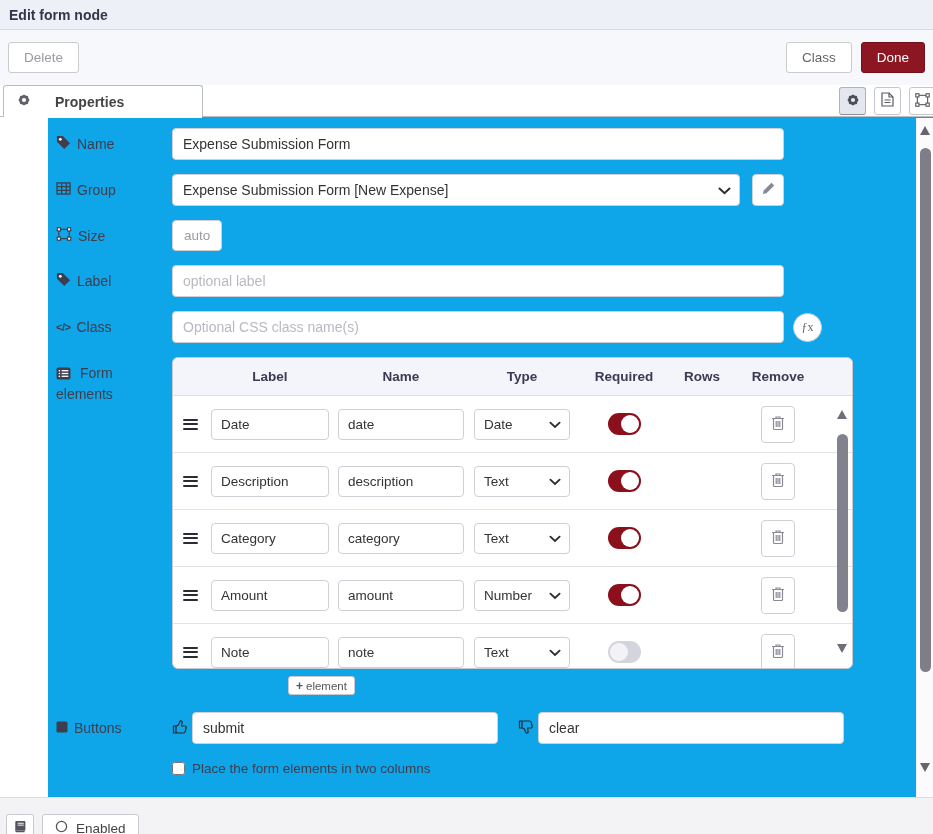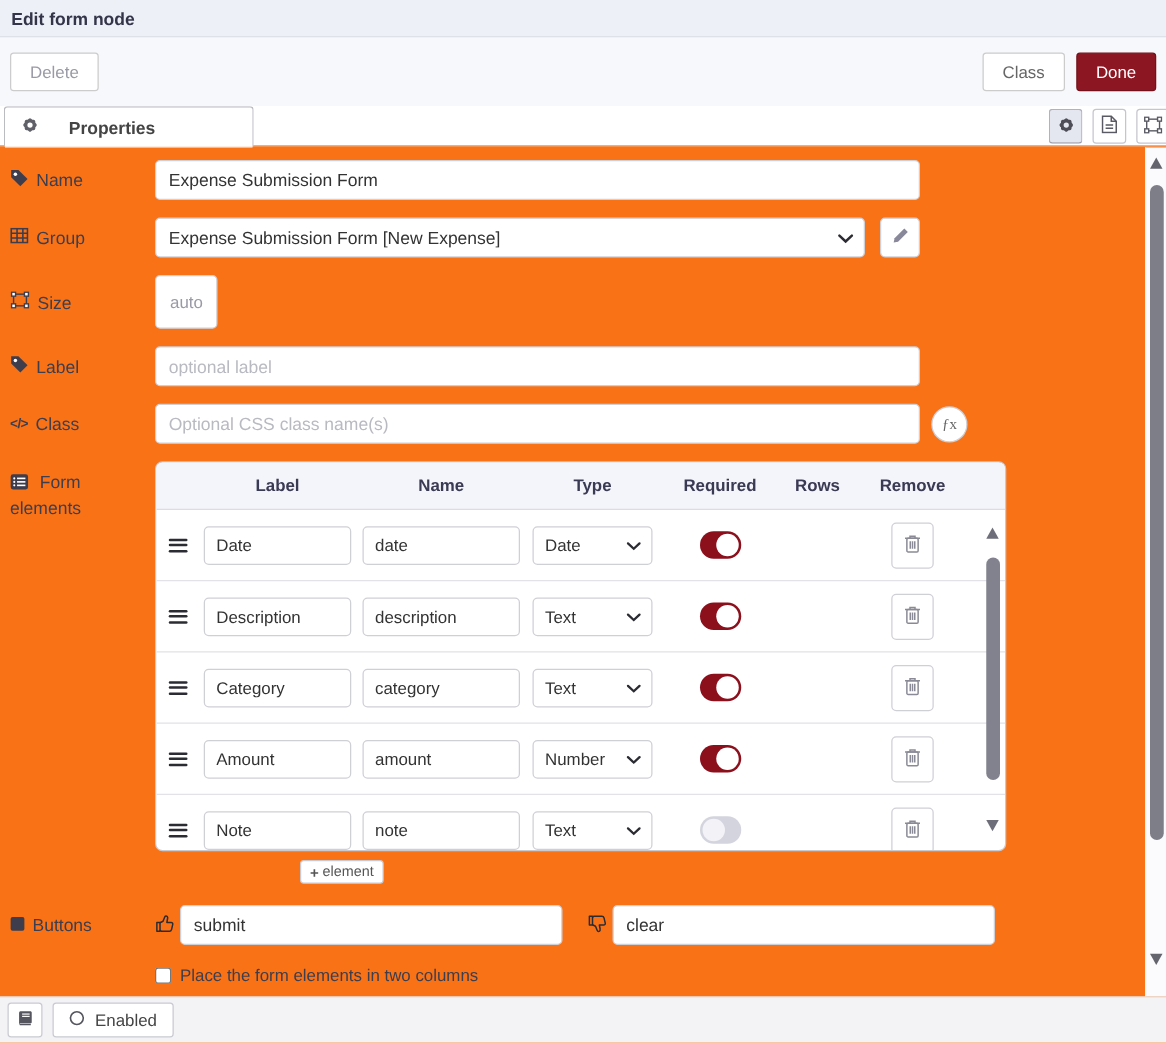--- a/index.html
+++ b/index.html
@@ -59,21 +59,21 @@
   .icon-btn {
     width: 27px; height: 28px; background: #fff;
     border: 1px solid #c5c5cd; border-radius: 3px;
     display: flex; align-items: center; justify-content: center; cursor: pointer;
   }
   .icon-btn.active { background: #e5e7f0; border-color: #b2b2bc; border-bottom-color:#8f8f9b; }
 
   
   .content {
     flex: 1 1 auto; position: relative; overflow: hidden;
-    padding: 11px 0 0 8px; background: #f97316;
+    padding: 11px 0 0 8px; background: #0ea5e9; margin-left: 48px;
   }
   .form-row { display: flex; align-items: center; margin-bottom: 14px; }
   .row-label {
     width: 116px; flex: 0 0 116px;
     display: flex; align-items: center; gap: 6px; color: #3d3d4d;
   }
   .row-label.wrap { display: block; width: 80px; flex-basis: 116px; line-height: 19px; align-self: flex-start; padding-top: 7px; }
   .row-label.wrap .lab-icon { vertical-align: -2px; margin-right: 5px; }
   .txt-input {
     height: 32px; border: 1px solid #cfcfd6; border-radius: 4px;
@@ -89,21 +89,21 @@
     padding: 0 28px 0 10px; font-family: "Liberation Sans", sans-serif;
     font-size: 14px; color: #333; background: #fff; width: 100%;
   }
   .chev { position: absolute; right: 9px; top: 50%; transform: translateY(-50%); pointer-events: none; }
   .sq-btn {
     width: 32px; height: 32px; background: #fff; border: 1px solid #cfcfd6;
     border-radius: 4px; display: flex; align-items: center; justify-content: center;
     cursor: pointer; margin-left: 12px; color: #88889a;
   }
   .auto-btn {
-    height: 43px; padding: 0 11px; background: #fff; border: 1px solid #cfcfd6;
+    height: 31px; padding: 0 11px; background: #fff; border: 1px solid #cfcfd6;
     border-radius: 4px; color: #9a9aa6; font-size: 13.5px; cursor: pointer;
     font-family: "Liberation Sans", sans-serif;
   }
   .fx-btn {
     width: 29px; height: 29px; border-radius: 50%;
     border: 1px solid #cfcfd6; background: #fff; margin-left: 9px;
     display: flex; align-items: center; justify-content: center;
     font-size: 12px; color: #666;
     font-family: "Liberation Serif", serif; cursor: pointer;
   }
@@ -177,21 +177,21 @@
     background: #7e7e88; border-radius: 6px;
   }
   .outer-scrollbar .tri { left: 3px; }
   .outer-scrollbar .tri.up { top: 8px; border-bottom-color: #64646e; }
   .outer-scrollbar .tri.down { top: auto; bottom: 25px; border-top-color: #64646e; }
 
   
   .footer-bar {
     height: 37px; flex: 0 0 37px;
     background: #f3f3f6; border-top: 1px solid #ddd;
-    display: flex; align-items: flex-start; gap: 8px; padding: 4px 6px;
+    display: flex; align-items: flex-start; gap: 8px; padding: 16px 6px;
   }
   .footer-btn {
     height: 28px; background: #fff; border: 1px solid #c9c9d2; border-radius: 3px;
     display: flex; align-items: center; justify-content: center; gap: 8px;
     padding: 0 12px; color: #444; font-size: 13.5px; cursor: pointer;
     font-family: "Liberation Sans", sans-serif;
   }
   .footer-btn.square { width: 28px; padding: 0; }
 </style>
 </head>

